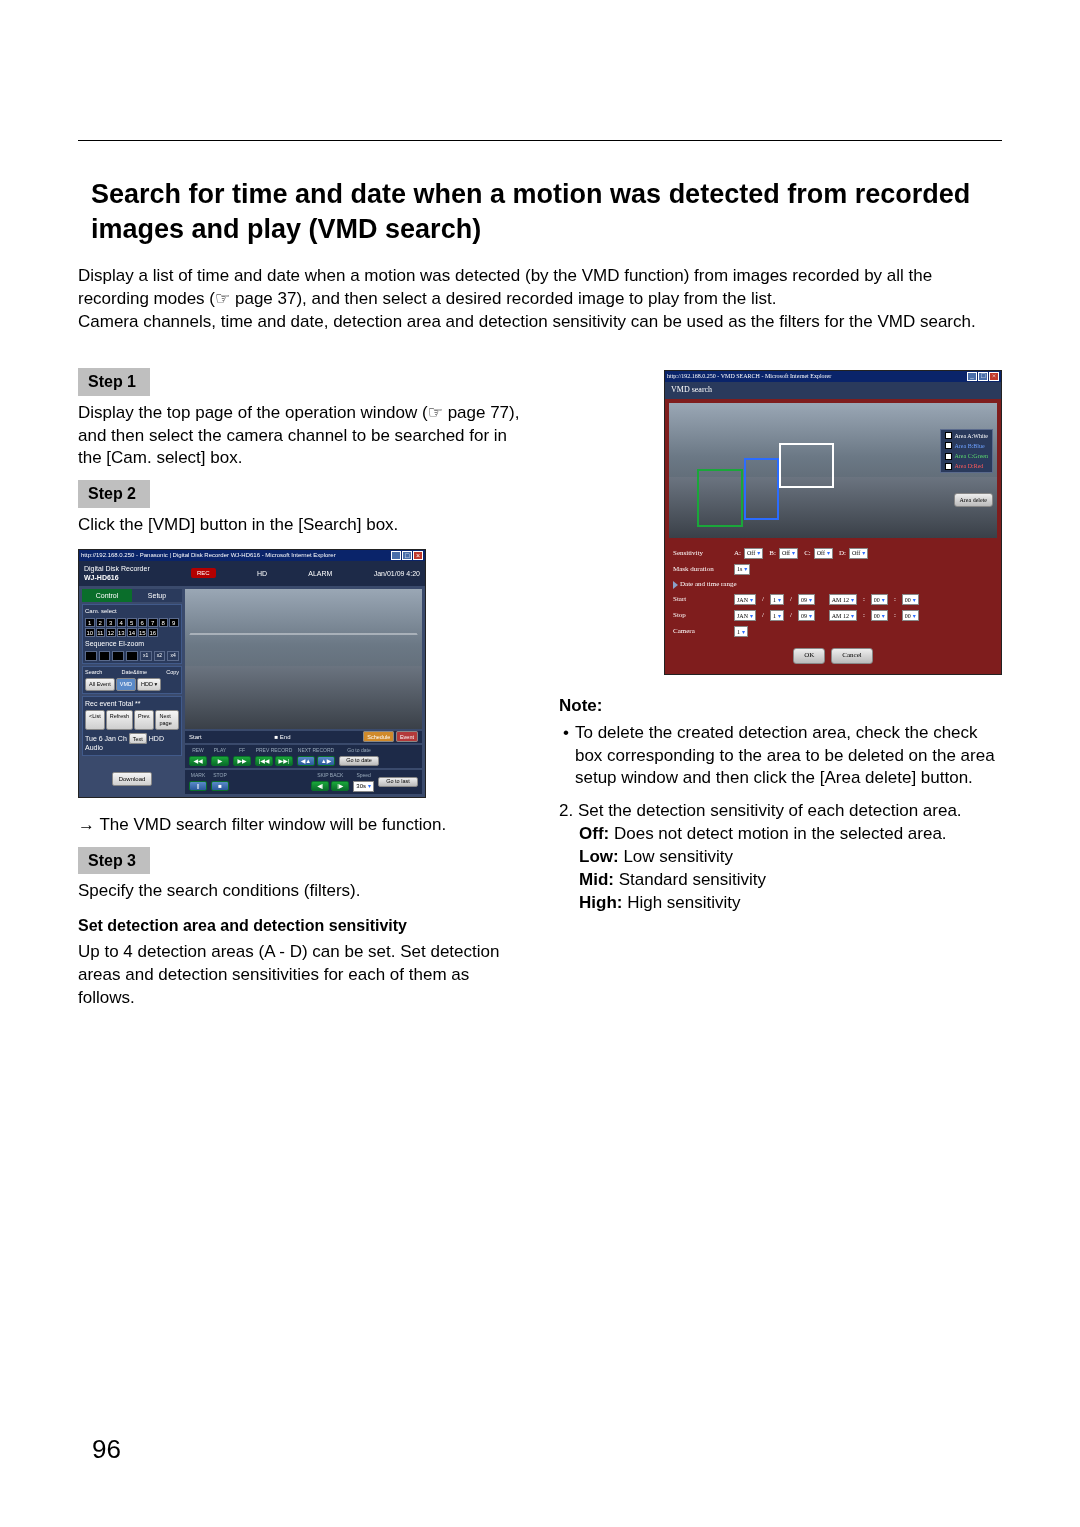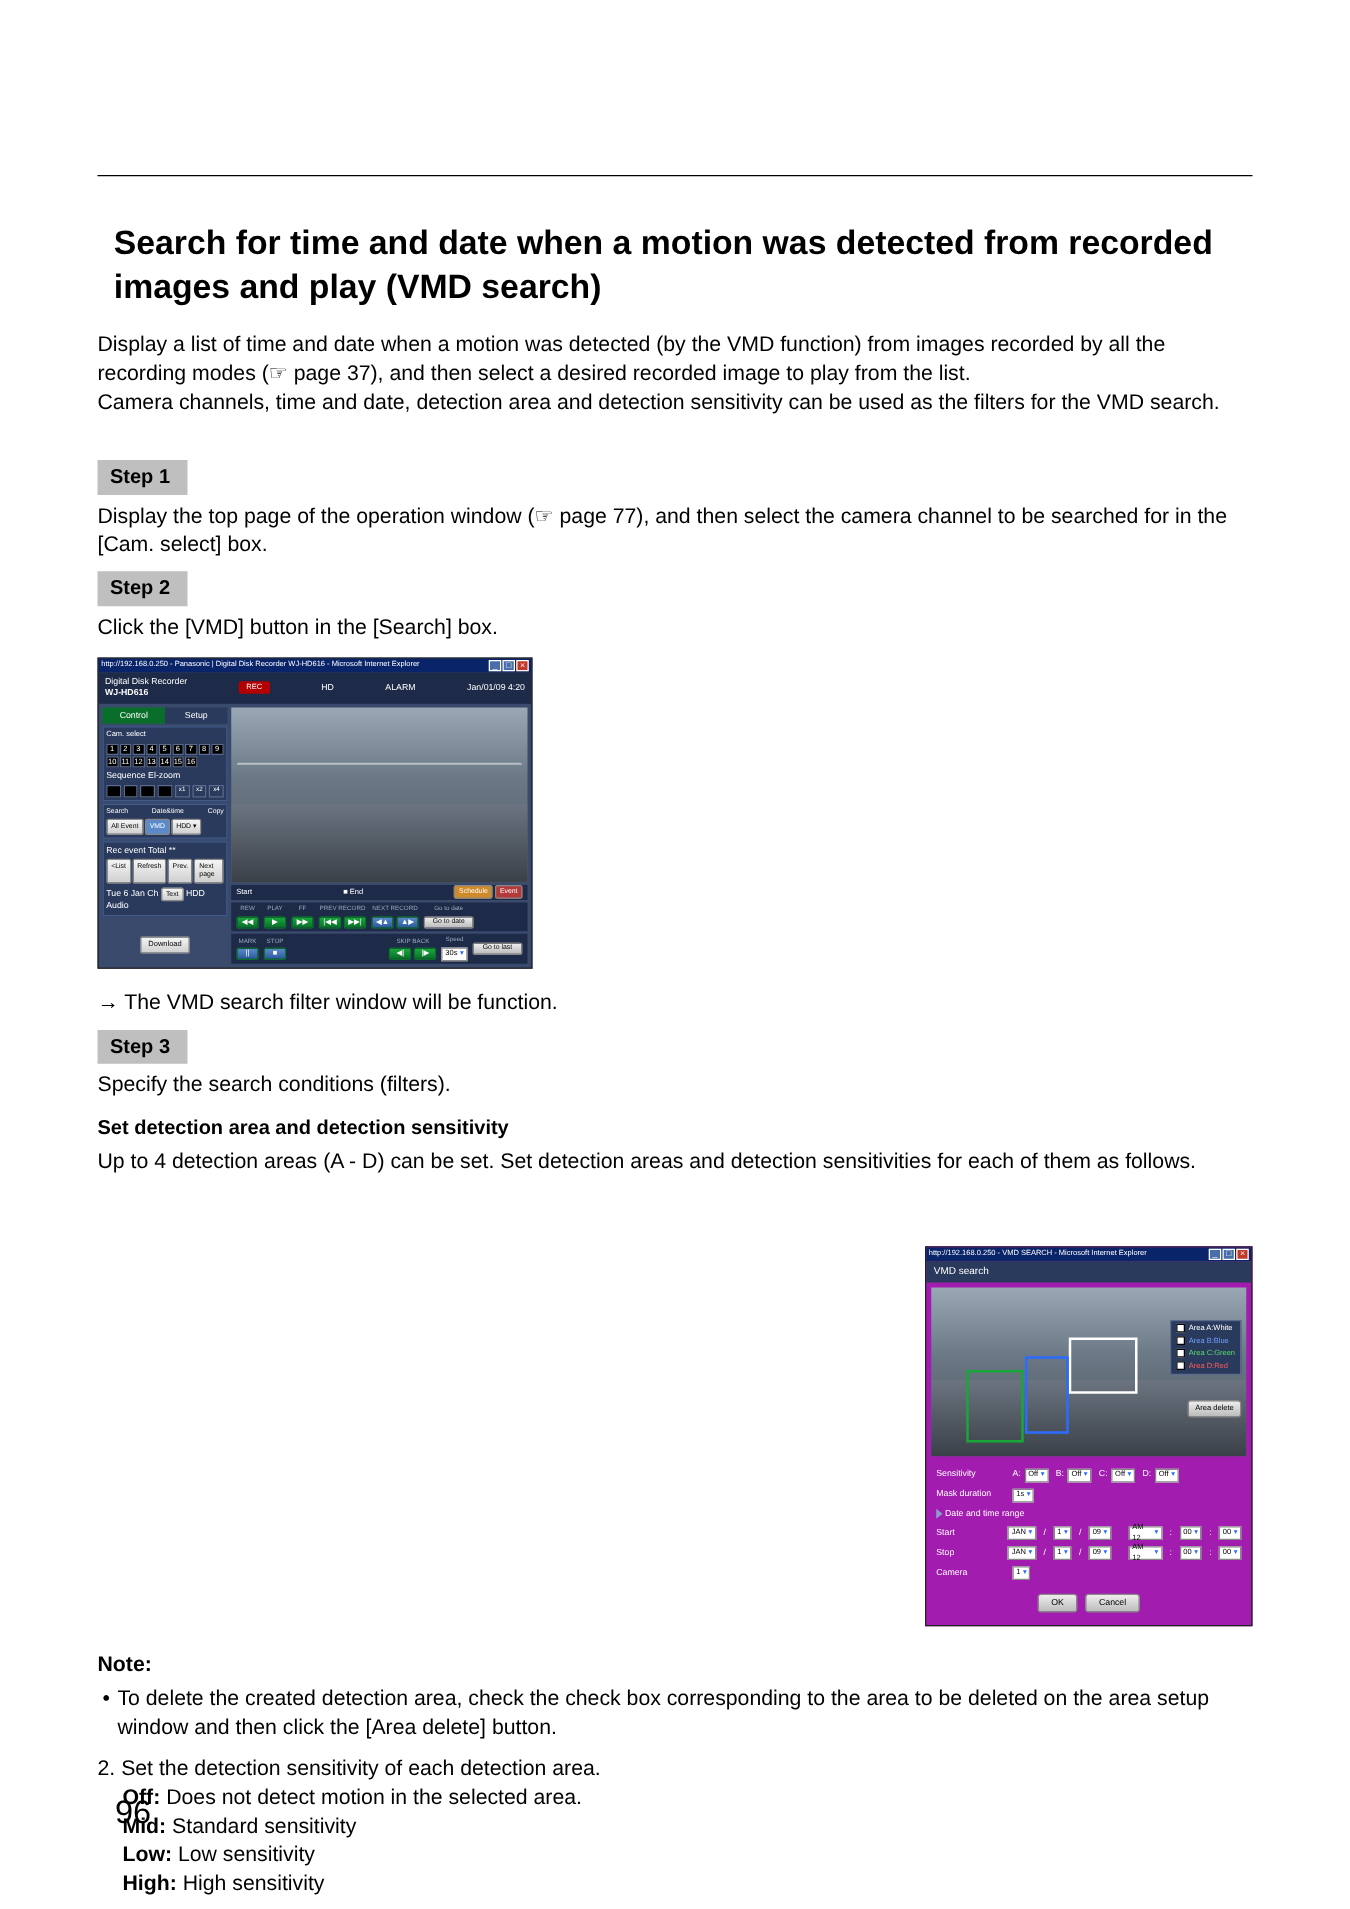--- a/index.html
+++ b/index.html
@@ -23,21 +23,20 @@
     font-size: 27px;
     font-weight: bold;
     line-height: 1.3;
     margin-bottom: 18px;
     margin-left: 13px;
   }
   .intro { margin-bottom: 28px; }
   .cols {
     display: flex;
     gap: 38px;
-    flex-direction: column;
   }
   .col { flex: 1 1 0; min-width: 0; }
   .step-head {
     background: #bfbfbf;
     font-weight: bold;
     padding: 3px 10px 3px 10px;
     margin: 6px 0 6px 0;
     font-size: 16px;
     width: 72px;
   }
@@ -185,26 +184,27 @@
   }
   .transport .tlbl { font-size:5px; color:#9ab;}
   .transport .rbtn {
     width: 40px; height:10px; background: linear-gradient(#eee,#bbb);
     border:1px solid #888; border-radius:2px; font-size:5.5px; color:#000;
     display:flex;align-items:center;justify-content:center;
   }
 
   
   .ss-vmd {
-    width: 262px;
+    width: 338px;
     margin: 8px 0 20px 0;
     font-size: 7px;
-    background: #a21caf;
+    background: #7f1d1d;
     border: 1px solid #222;
     color:#fff;
+    font-family:Liberation Serif, serif;
   }
   .vmd-title { padding:3px 6px; background:#2a3a5c; font-size:8px; }
   .vmd-vid-wrap { position: relative; padding: 4px; }
   .vmd-vid {
     height: 135px;
     background: linear-gradient(#9aa7b5 0%, #6b7885 40%, #4a525a 100%);
     position: relative;
     overflow:hidden;
   }
   .vmd-vid .platform {
@@ -608,20 +608,20 @@
     <ul class="bullet-list">
       <li>
           <span class="b">•</span>
           <span>To delete the created detection area, check the check box corresponding to the area to be deleted on the area setup window and then click the [Area delete] button.</span>
         </li>
     </ul>
 
     <div class="indent">
       <p style="text-indent:-20px">2.  Set the detection sensitivity of each detection area.</p>
       <p><b>Off:</b><span> Does not detect motion in the selected area.</span></p>
+      <p><b>Low:</b><span> Low sensitivity</span></p>
       <p><b>Mid:</b><span> Standard sensitivity</span></p>
-      <p><b>Low:</b><span> Low sensitivity</span></p>
       <p><b>High:</b><span> High sensitivity</span></p>
     </div>
   </div>
 </div>
 
 <div class="page-num">96</div>
 
 </body></html>

